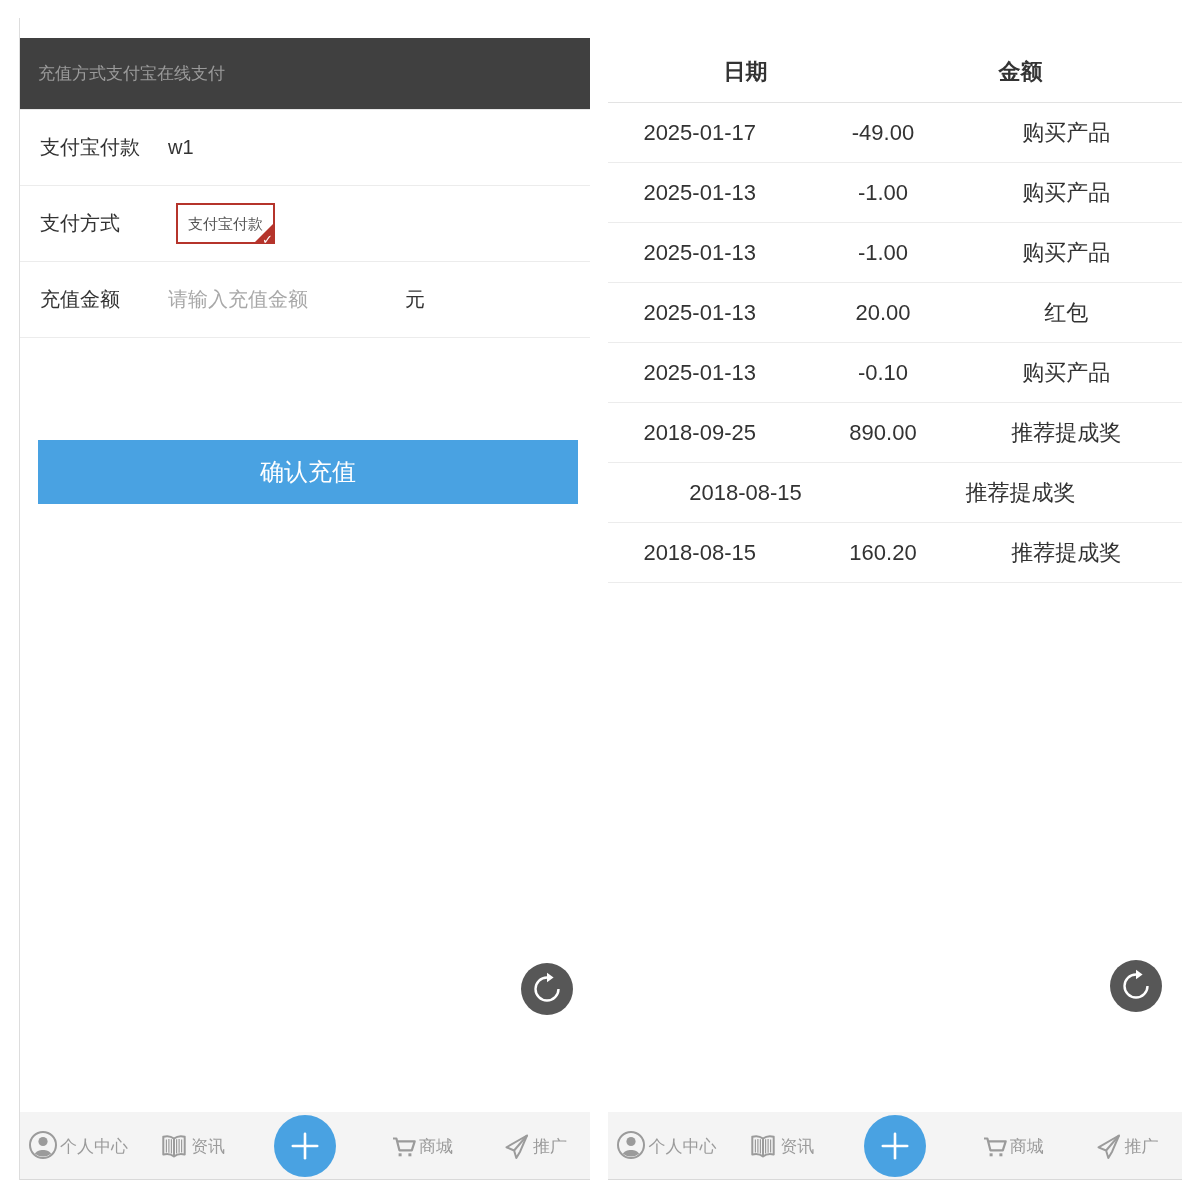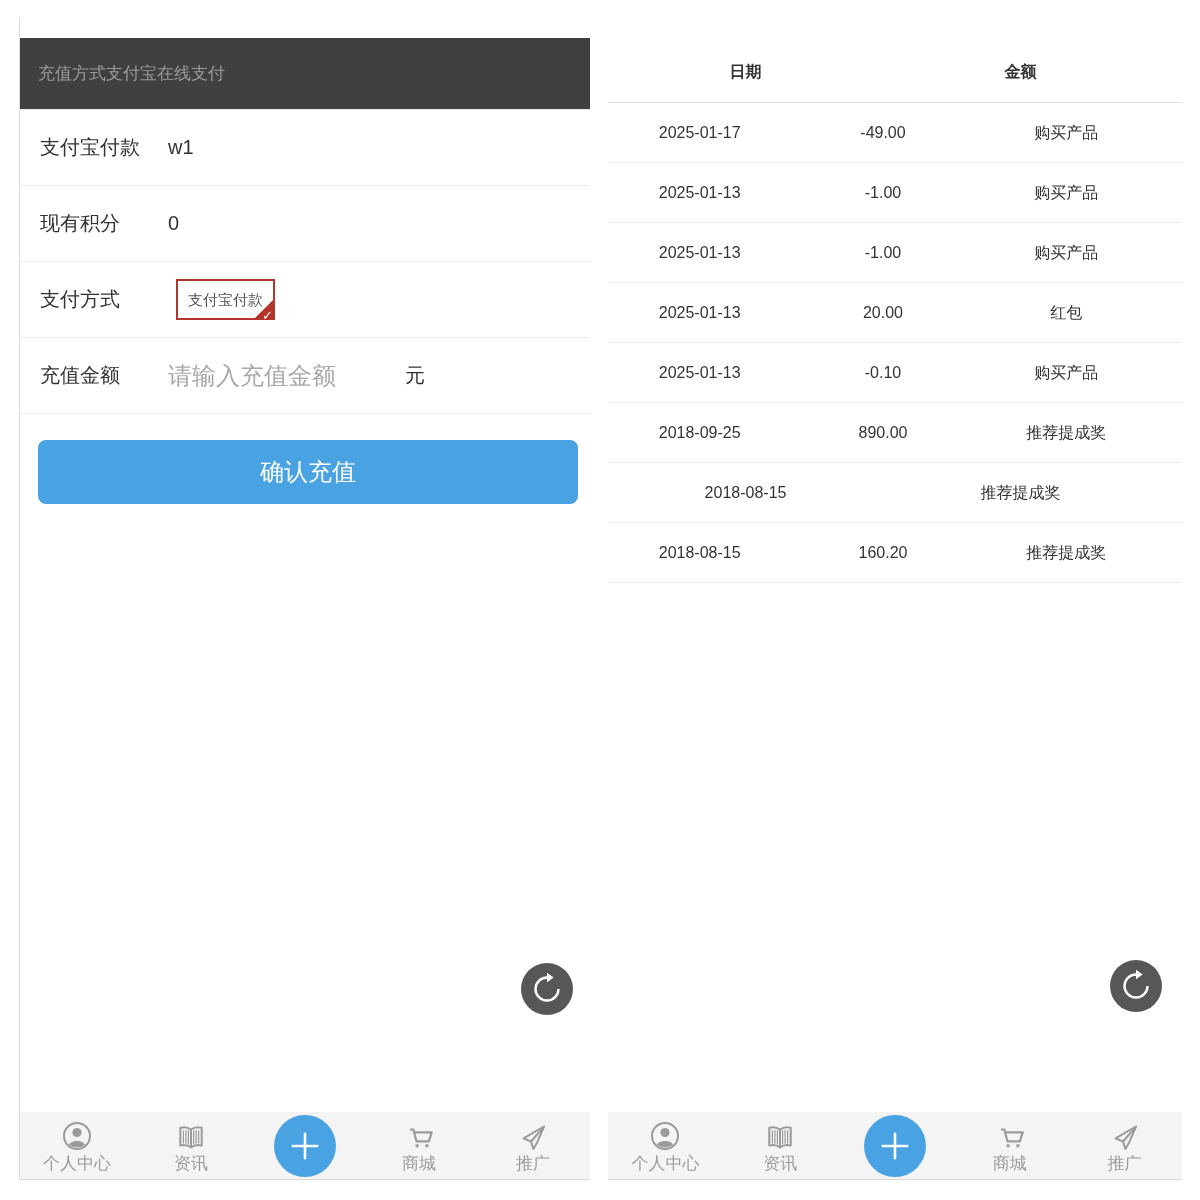--- a/index.html
+++ b/index.html
@@ -21,68 +21,64 @@
   .form-label{font-size:20px;color:#333;width:128px;flex:0 0 128px;}
   .form-value{font-size:20px;color:#333;}
   .pay-select{
     position:relative;margin-left:8px;background:#fff;border:2px solid #b5342b;
     font-size:15px;color:#555;padding:11px 10px;line-height:1;cursor:pointer;
     font-family:Liberation Sans, sans-serif;
   }
   .pay-corner{position:absolute;right:-2px;bottom:-2px;width:0;height:0;
     border-left:22px solid transparent;border-bottom:22px solid #b5342b;}
   .pay-check{position:absolute;right:0;bottom:-4px;color:#fff;font-size:13px;line-height:1;}
-  .amount-input{border:none;outline:none;background:transparent;font-size:24px;color:#6d28d9;
+  .amount-input{border:none;outline:none;background:transparent;font-size:20px;color:#6d28d9;
     width:225px;font-family:inherit;padding:0;}
   .amount-input::placeholder{color:#a8a8a8;opacity:1;}
   .amount-unit{font-size:20px;color:#333;margin-left:12px;}
   .confirm-btn{
     position:absolute;left:38px;top:440px;width:540px;height:64px;border:none;
-    background:#49a2e2;color:#fff;font-size:24px;border-radius:8px;cursor:pointer;
+    background:#49a2e2;color:#fff;font-size:24px;border-radius:0;cursor:pointer;
     font-family:inherit;
   }
   
   .refresh{position:absolute;width:52px;height:52px;cursor:pointer;}
   .refresh-left{left:521px;top:963px;}
   .refresh-right{left:1110px;top:960px;}
   
   .h-table{position:absolute;left:608px;top:40px;width:574px;}
   .h-row{display:flex;box-sizing:border-box;padding-right:24px;border-bottom:1px solid #ececec;}
   .h-row.head{height:63px;line-height:63px;font-weight:bold;border-bottom:1px solid #e3e3e3;}
   .h-row.body{height:60px;line-height:60px;justify-content:center;}
-  .h-cell{flex:1;text-align:center;font-size:16px;color:#333;white-space:nowrap;}
+  .h-cell{flex:1;text-align:center;font-size:22px;color:#333;white-space:nowrap;}
   
   .tabbar{
     position:absolute;top:1112px;height:68px;background:#f4f4f4;
     border-bottom:1px solid #d9d9d9;box-sizing:border-box;display:flex;align-items:center;
   }
   .tabbar.left{left:20px;width:570px;}
   .tabbar.right{left:608px;width:574px;}
-  .tab-item{flex:1;display:flex;flex-direction:column;align-items:center;justify-content:center;
+  .tab-item{flex:1;display:flex;align-items:center;justify-content:center;
     cursor:pointer;height:100%;}
   .tab-label{font-size:17px;color:#9b9b9b;margin-top:1px;line-height:1;}
   .tab-icon{display:block;}
   .plus-wrap{flex:1;display:flex;align-items:center;justify-content:center;height:100%;cursor:pointer;}
 </style>
 </head>
 <body>
 
 <div>
   <div class="v-border"></div>
 
   <div class="notice-strip">充值方式支付宝在线支付</div>
 
   <div class="form">
     <div class="form-row">
       <span class="form-label">支付宝付款</span>
       <span class="form-value">w1</span>
-    </div>
-    <div class="form-row">
-      <span class="form-label">现有积分</span>
-      <span class="form-value">0</span>
     </div>
     <div class="form-row">
       <span class="form-label">支付方式</span>
       <button class="pay-select">
         <span>支付宝付款</span>
         <span class="pay-corner"></span>
         <span class="pay-check">✓</span>
       </button>
     </div>
     <div class="form-row">

